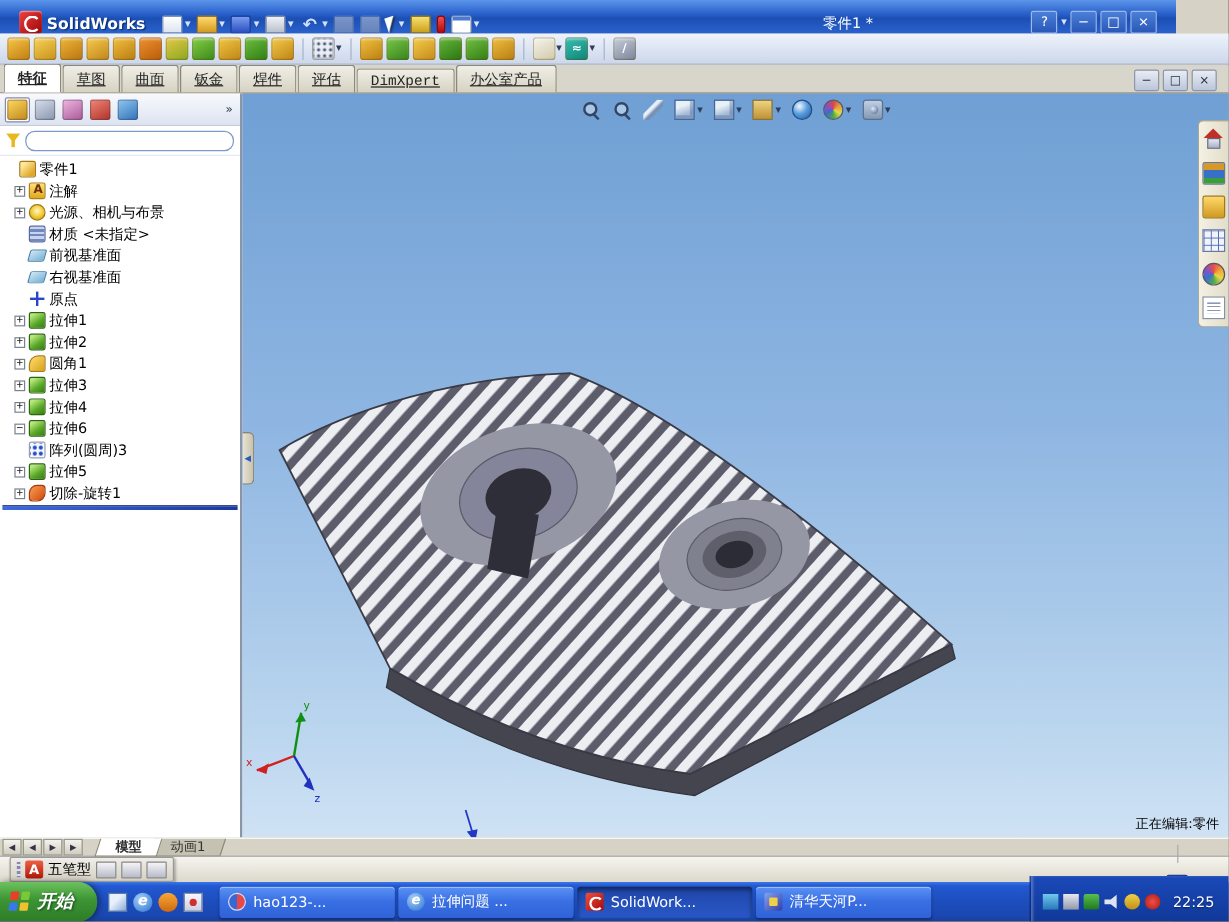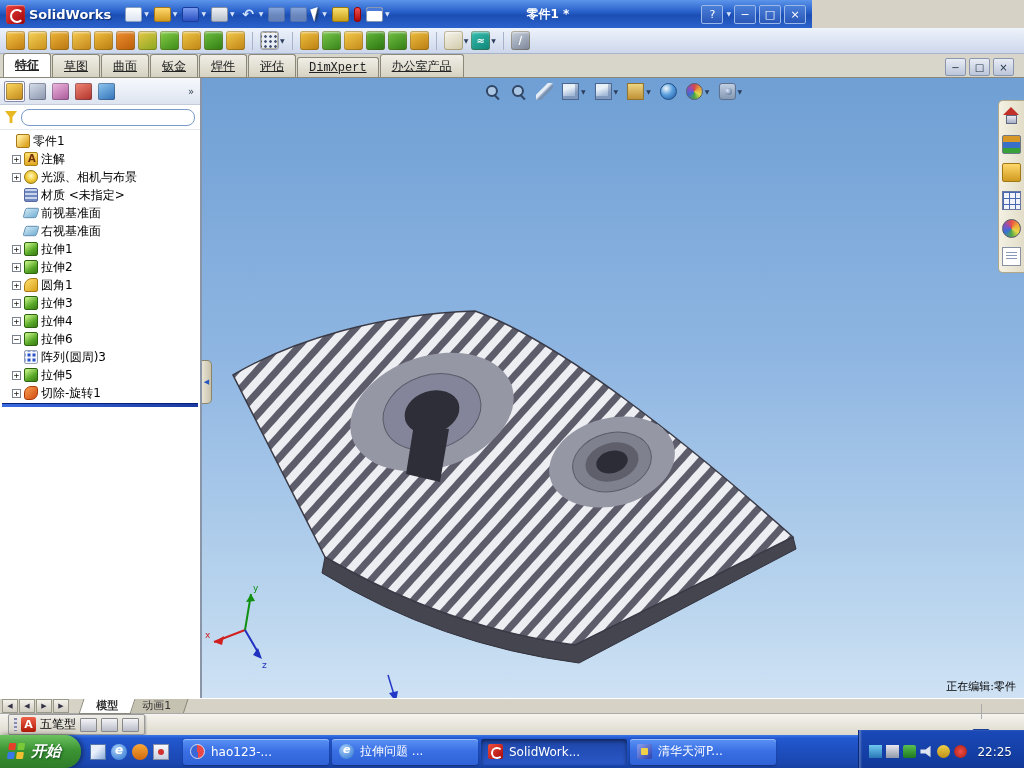--- a/index.html
+++ b/index.html
@@ -1,21 +1,21 @@
 <!DOCTYPE html>
 <html><head>
 <meta charset="utf-8">
 <style>
   html,body{margin:0;padding:0;background:#444;}
   #screen{position:relative;width:1024px;height:768px;overflow:hidden;
     font-family:"DejaVu Sans","Liberation Sans",sans-serif;font-size:12px;color:#000;background:#d6d2c6;}
   
-  #titlebar{position:absolute;left:0;top:0;width:812px;height:28px;box-sizing:border-box;
+  #titlebar{position:absolute;left:0;top:0;width:980px;height:28px;box-sizing:border-box;
     background:linear-gradient(180deg,#5c95ea 0%,#2a62cc 40%,#1c4fb4 55%,#2a62cc 100%);
-    display:flex;align-items:center;padding:0 6px;gap:4px;}
+    display:flex;align-items:flex-end;padding:0 16px;gap:4px;}
   .sw-logo{width:19px;height:19px;border-radius:3px;background:linear-gradient(135deg,#f04040,#9c0606);
     position:relative;flex:0 0 19px;box-shadow:inset 0 1px 1px rgba(255,255,255,.5);}
   .sw-logo::after{content:"";position:absolute;left:4px;top:4px;width:10px;height:10px;border:2px solid #fff;
     border-right-color:transparent;border-radius:50%;}
   .app-name{color:#fff;font-weight:bold;font-size:13px;margin-right:10px;text-shadow:1px 1px 1px #0a2a6a;}
   #tb-tools{display:flex;align-items:center;gap:5px;}
   .tb-btn{display:flex;align-items:center;gap:2px;}
   .caret{font-size:6px;color:#d6e4fa;line-height:1;}
   .caret.dk{color:#2c3e5c;}
   .tt-ic{width:17px;height:15px;border-radius:2px;box-sizing:border-box;display:flex;align-items:center;justify-content:center;}
@@ -23,21 +23,21 @@
   .tt-open{background:linear-gradient(#ffd96e,#d29a1e);border:1px solid #a8791a;}
   .tt-save{background:linear-gradient(#7a9cf0,#2a4fc0);border:1px solid #1c3c9a;}
   .tt-print{background:linear-gradient(#f0f2f6,#b8c0cc);border:1px solid #8892a0;}
   .tt-undo{color:#cfe2ff;font-size:14px;font-weight:bold;}
   .tt-copy,.tt-paste{background:linear-gradient(#c8d0dc,#98a2b2);opacity:.55;border:1px solid #7a86a0;}
   .tt-select{width:0;height:0;border-top:13px solid #fff;border-right:8px solid transparent;
     transform:rotate(-18deg);border-radius:0;filter:drop-shadow(1px 1px 1px #123);}
   .tt-measure{background:linear-gradient(#f8e070,#caa018);border:1px solid #9a7a10;}
   .tt-red{width:7px;height:15px;background:linear-gradient(#f05050,#b00808);border:1px solid #900;border-radius:3px;}
   .tt-form{background:#fff;border:1px solid #8898b0;box-shadow:inset 0 3px 0 #4a7ad8;}
-  .doc-title{margin-left:auto;margin-right:128px;color:#fff;font-size:12px;white-space:nowrap;font-weight:bold;}
+  .doc-title{margin-left:auto;margin-right:128px;color:#fff;font-size:12px;white-space:nowrap;}
   .title-controls{display:flex;align-items:center;gap:3px;}
   .win-btn{width:20px;height:17px;border:1px solid #9ab8e8;border-radius:2px;color:#fff;font-size:11px;
     background:linear-gradient(#4a7fd8,#2a57b8);display:flex;align-items:center;justify-content:center;}
   
   #featbar{position:absolute;left:0;top:28px;width:1024px;height:26px;box-sizing:border-box;
     background:linear-gradient(#eef3fb,#ccd7eb);border-bottom:1px solid #a8b4cc;
     display:flex;align-items:center;padding:0 6px;gap:3px;}
   .ft-btn{display:flex;align-items:center;gap:1px;}
   .ft-icon{width:19px;height:19px;border-radius:3px;display:flex;align-items:center;justify-content:center;
     color:#fff;font-size:10px;font-weight:bold;
@@ -400,20 +400,25 @@
           <span class="exp none"></span>
           <span class="ti ti-plane"></span>
           <span class="tlabel">前视基准面</span>
         </div>
         <div class="trow lv1">
           <span class="exp none"></span>
           <span class="ti ti-plane"></span>
           <span class="tlabel">右视基准面</span>
         </div>
         <div class="trow lv1">
+          <span class="exp none"></span>
+          <span class="ti ti-origin"></span>
+          <span class="tlabel">原点</span>
+        </div>
+        <div class="trow lv1">
           <span class="exp">+</span>
           <span class="ti ti-extrude"></span>
           <span class="tlabel">拉伸1</span>
         </div>
         <div class="trow lv1">
           <span class="exp">+</span>
           <span class="ti ti-extrude"></span>
           <span class="tlabel">拉伸2</span>
         </div>
         <div class="trow lv1">

